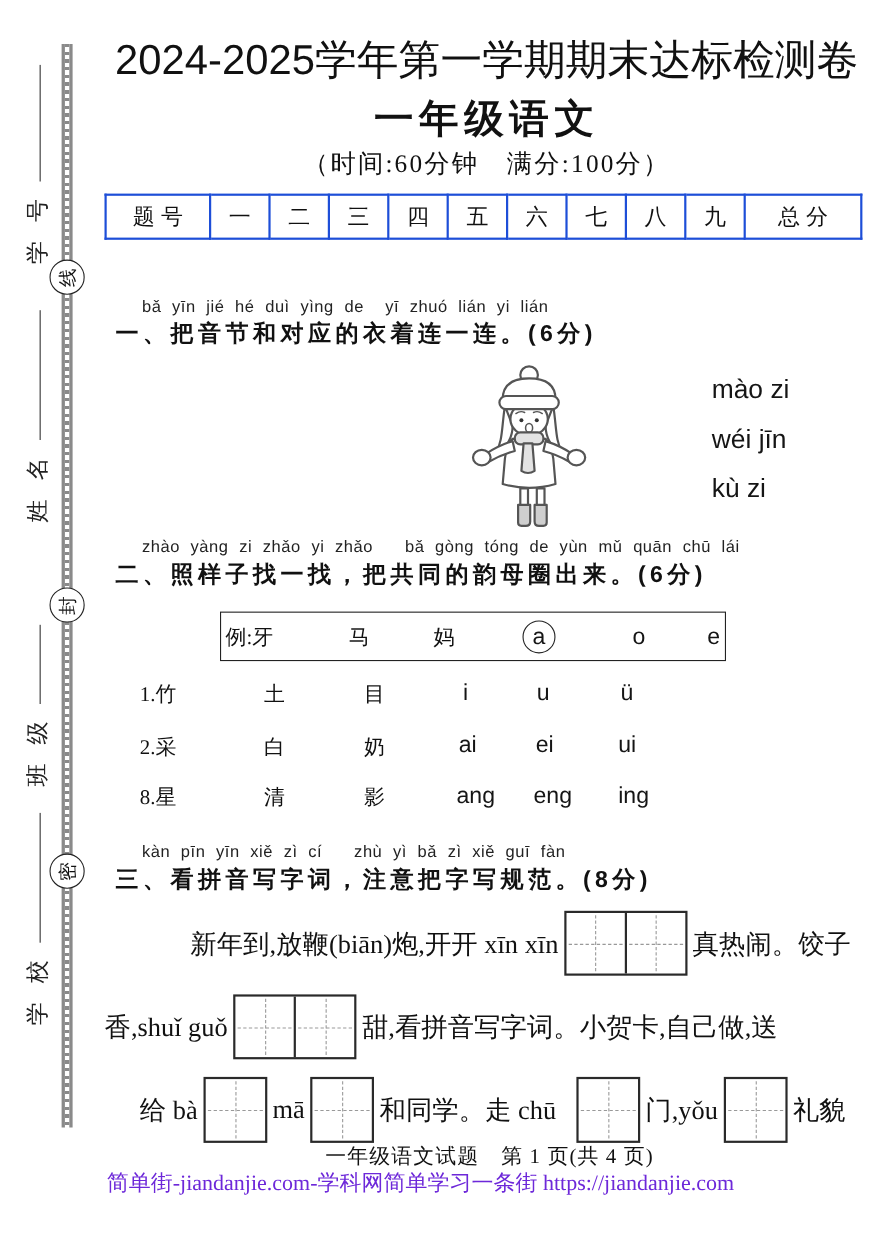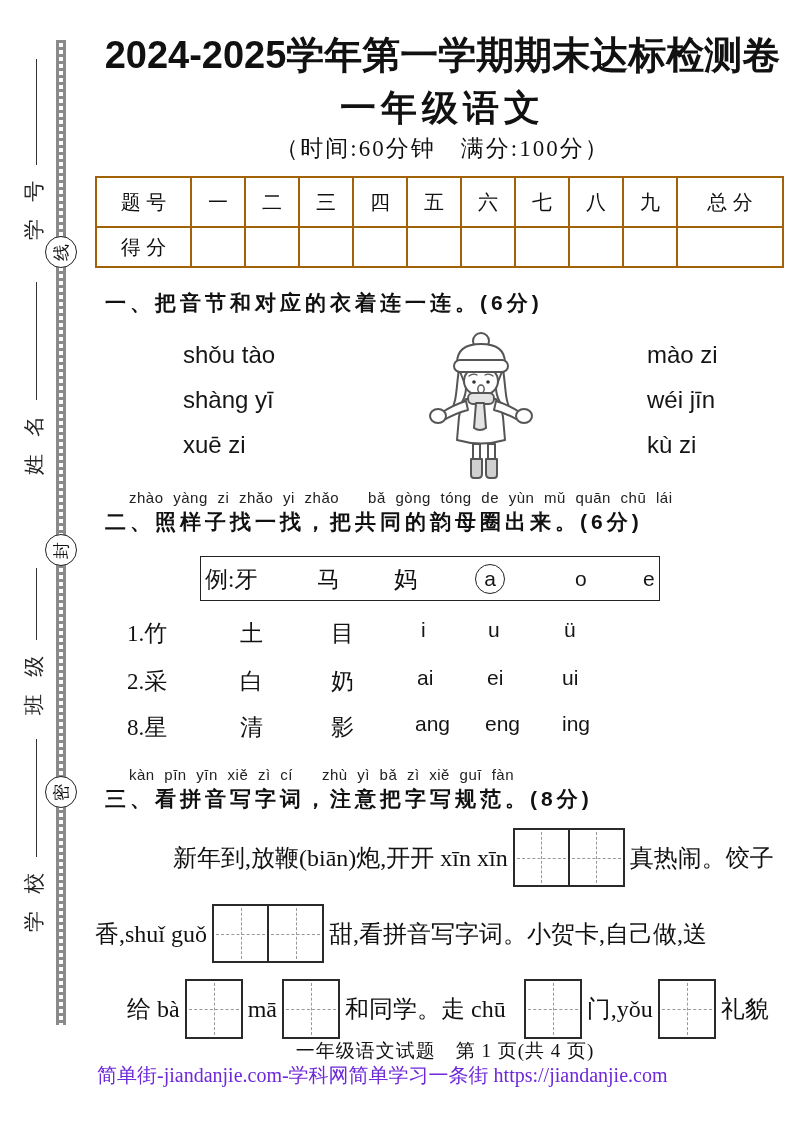--- a/index.html
+++ b/index.html
@@ -11,51 +11,51 @@
     border-left:3px solid #8a8a8a;border-right:3px solid #8a8a8a;}
   .seal-group{position:absolute;left:20px;transform:rotate(-90deg);transform-origin:0 0;
     white-space:nowrap;font-family:"Liberation Serif",serif;font-size:21px;color:#222;letter-spacing:6px;}
   .seal-blank{display:inline-block;height:4px;border-bottom:1.6px solid #333;margin-left:10px;vertical-align:4px;letter-spacing:0;}
   .seal-circle{position:absolute;left:45px;width:30px;height:30px;border:1.7px solid #222;border-radius:50%;
     background:#fff;display:flex;align-items:center;justify-content:center;z-index:2;}
   .seal-circle span{transform:rotate(-90deg);font-family:"Liberation Serif",serif;font-size:17px;color:#111;}
 
   
   .title1{position:absolute;left:88px;right:6px;top:34px;text-align:center;white-space:nowrap;
-    font-family:"Liberation Sans",sans-serif;font-weight:bold;font-size:38px;line-height:1.15;}
+    font-family:"Liberation Sans",sans-serif;font-weight:normal;font-size:38px;line-height:1.15;}
   .title2{position:absolute;left:88px;right:6px;top:84px;text-align:center;
     font-family:"Liberation Sans",sans-serif;font-weight:bold;font-size:36px;letter-spacing:5px;}
   .info{position:absolute;left:88px;right:6px;top:133px;text-align:center;
     font-family:"Liberation Serif",serif;font-size:23px;letter-spacing:2px;}
 
   
   .score-table{position:absolute;left:95px;top:176px;border-collapse:collapse;table-layout:fixed;
     font-family:"Liberation Sans",sans-serif;font-size:20px;}
-  .score-table td{border:2px solid #a16207;text-align:center;padding:0;}
+  .score-table td{border:2px solid #1d4ed8;text-align:center;padding:0;}
   .score-table tr:first-child td{height:48px;}
   .score-table tr:last-child td{height:38px;}
   .c0{width:93px;} .cm{width:52px;} .cl{width:104px;}
 
   
   .py{position:absolute;font-family:"Liberation Sans",sans-serif;font-size:15px;color:#222;
     white-space:pre;word-spacing:5px;letter-spacing:.5px;}
   .sec-h{position:absolute;font-family:"Liberation Sans",sans-serif;font-weight:bold;font-size:21px;
     letter-spacing:4px;color:#111;white-space:nowrap;}
 
   
   .match{position:absolute;left:95px;top:331px;width:700px;height:152px;}
   .mcol{position:absolute;top:10px;}
   .mcol.left{left:88px;} .mcol.right{left:552px;}
   .mword{height:28px;margin-bottom:17px;font-family:"Liberation Sans",sans-serif;font-size:24px;color:#151515;}
   .girl{position:absolute;left:318px;top:0px;}
 
   
   .exbox{position:absolute;left:200px;top:556px;width:458px;height:43px;border:1.7px solid #222;}
   .exbox span{position:absolute;top:50%;transform:translateY(-50%);}
-  .cnf{font-family:"Liberation Serif",serif;font-size:23px;color:#111;white-space:nowrap;}
+  .cnf{font-family:"Liberation Serif",serif;font-size:19px;color:#111;white-space:nowrap;}
   .pyf{font-family:"Liberation Sans",sans-serif;font-size:21px;color:#151515;}
   .circ{display:inline-flex;width:28px;height:28px;border:1.7px solid #222;border-radius:50%;
     align-items:center;justify-content:center;}
   .ymrow{position:absolute;left:127px;width:560px;height:32px;}
   .ymrow span{position:absolute;top:0;}
 
   
   .wline{position:absolute;left:95px;display:flex;align-items:center;white-space:nowrap;
     font-family:"Liberation Serif",serif;font-size:24px;color:#111;}
   .wbox{display:inline-flex;border:2px solid #2a2a2a;background:#fff;margin:0 5px;}
@@ -113,44 +113,27 @@
       <td class="cm">二</td>
       <td class="cm">三</td>
       <td class="cm">四</td>
       <td class="cm">五</td>
       <td class="cm">六</td>
       <td class="cm">七</td>
       <td class="cm">八</td>
       <td class="cm">九</td>
       <td class="cl">总 分</td>
     </tr>
-    <tr>
-      <td>得 分</td>
-      <td></td>
-      <td></td>
-      <td></td>
-      <td></td>
-      <td></td>
-      <td></td>
-      <td></td>
-      <td></td>
-      <td></td>
-      <td></td>
-    </tr>
   </tbody>
     </table>
 
+  <div class="py" style="left:129px;top:271px;">bǎ yīn jié hé duì yìng de  yī zhuó lián yi lián</div>
   <div class="sec-h" style="left:105px;top:289px;">一、把音节和对应的衣着连一连。(6分)</div>
 
   <div class="match">
-    <div class="mcol left">
-      <div class="mword">shǒu tào</div>
-      <div class="mword">shàng yī</div>
-      <div class="mword">xuē zi</div>
-    </div>
 
     <svg class="girl" width="132" height="150" viewBox="0 0 132 150">
       <g stroke="#555" stroke-width="2" fill="#fff" stroke-linecap="round" stroke-linejoin="round">
         <path d="M46 38 C43 58 44 70 38 80 C48 77 53 66 53 56 Z"></path>
         <path d="M90 38 C93 58 92 70 98 80 C88 77 83 66 83 56 Z"></path>
         <ellipse cx="68" cy="50" rx="17" ry="15"></ellipse>
         <circle cx="68" cy="10" r="8"></circle>
         <path d="M44 32 Q44 13 68 13 Q92 13 92 32 Z"></path>
         <rect x="41" y="29" width="54" height="12" rx="6"></rect>
         <circle cx="61" cy="51" r="1.8" fill="#333" stroke="none"></circle>

